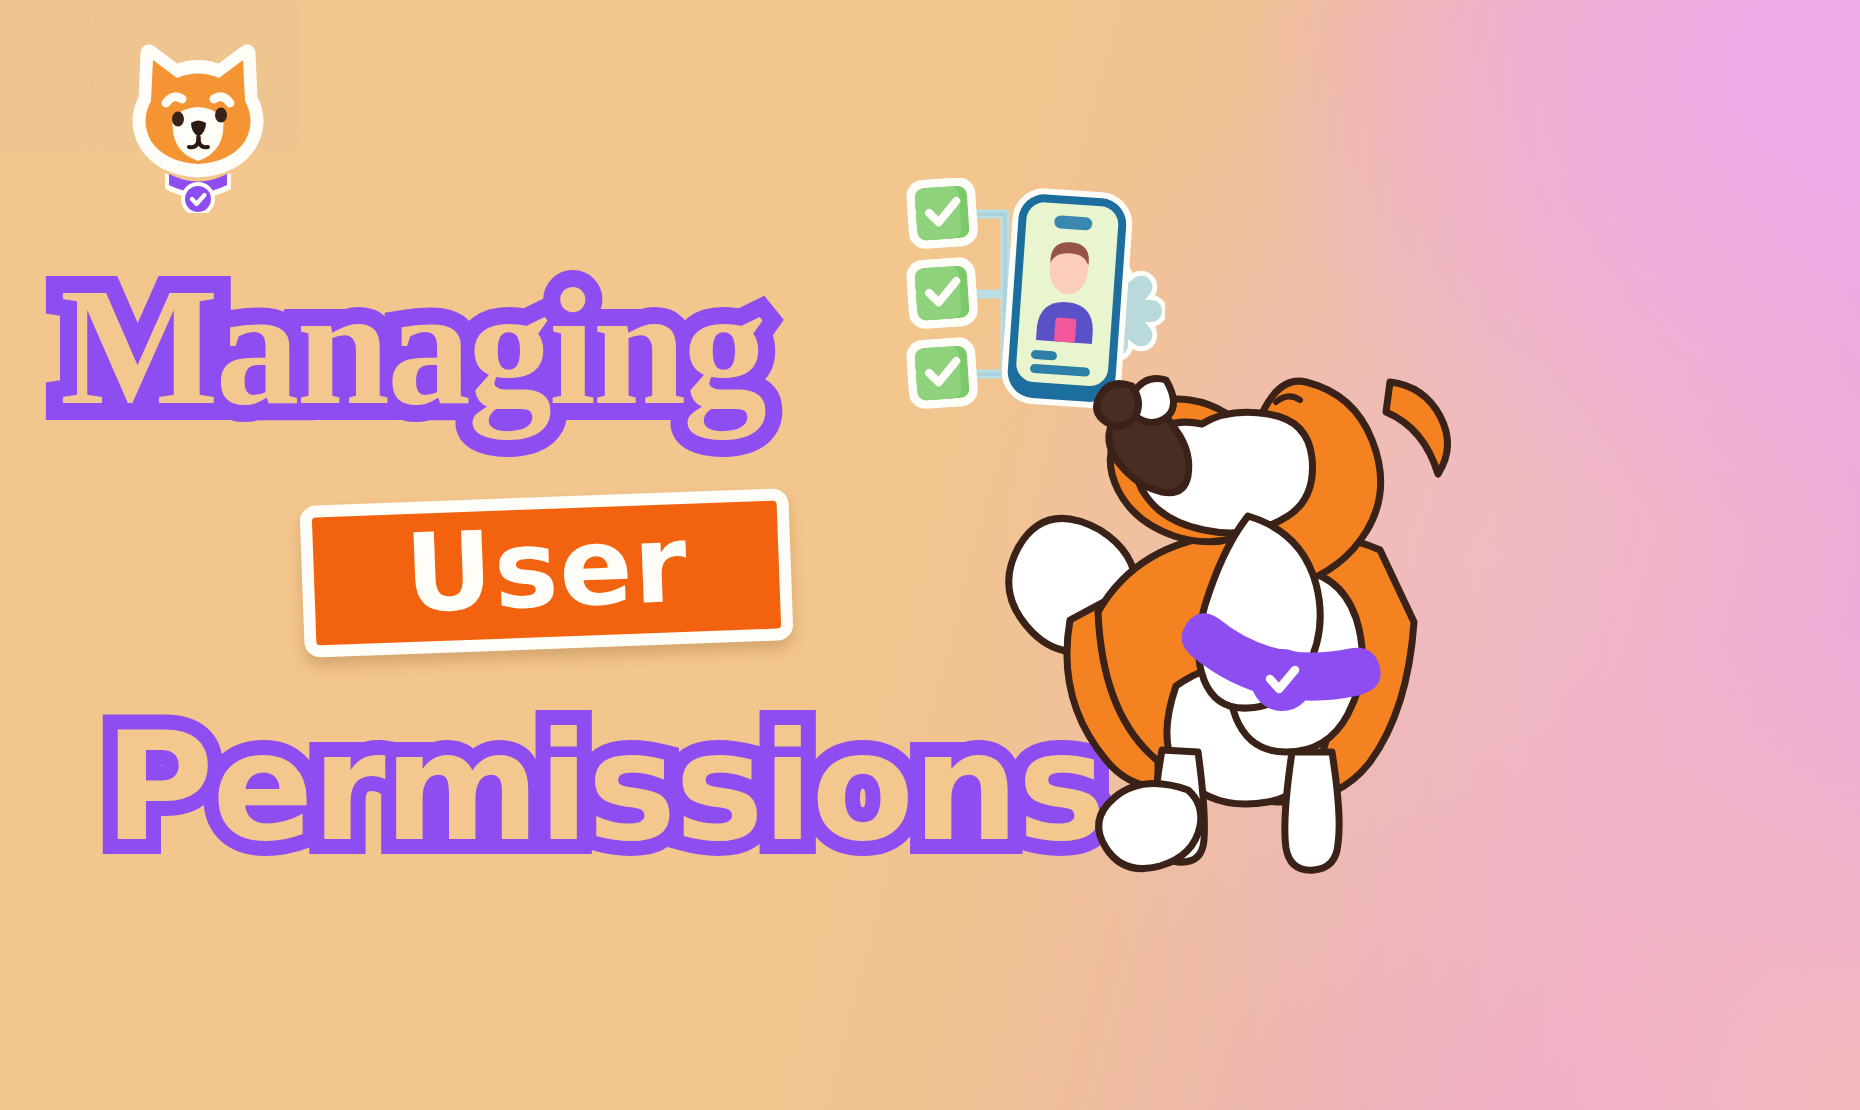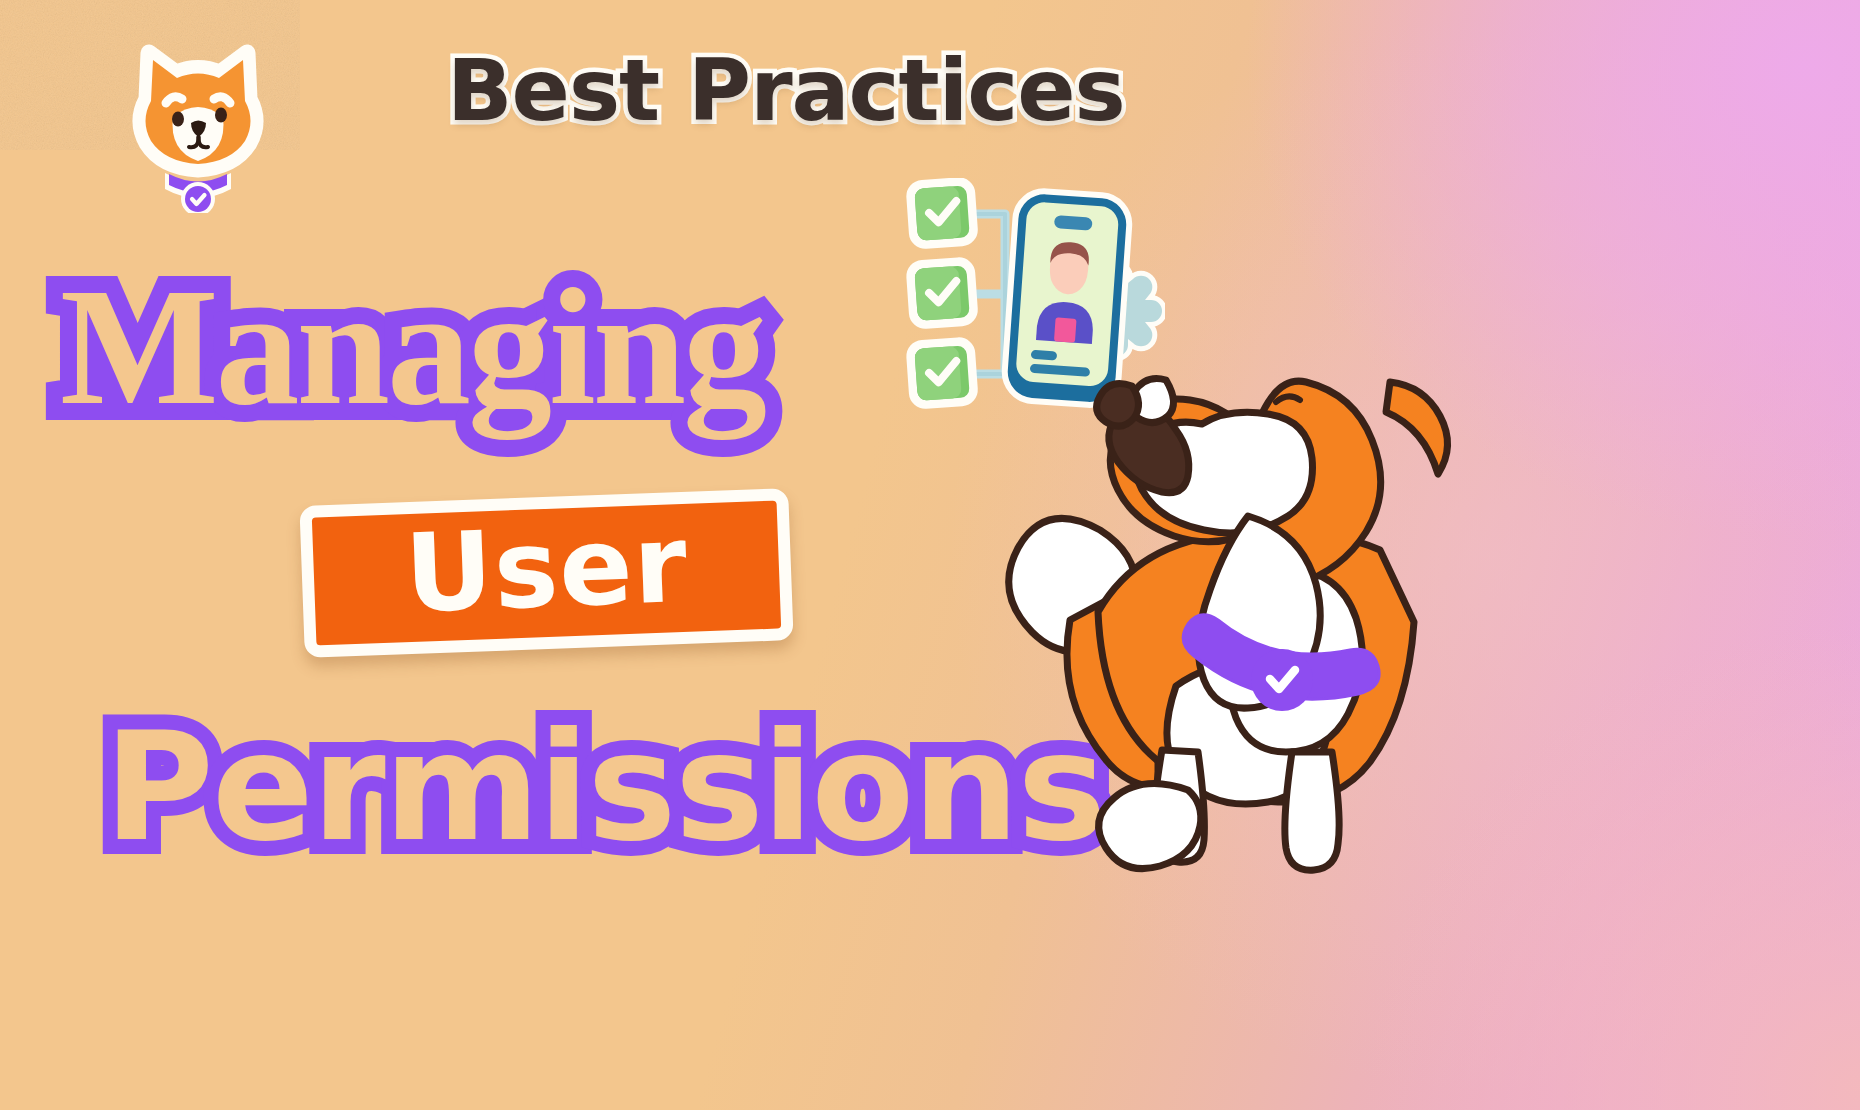--- a/index.html
+++ b/index.html
@@ -140,21 +140,20 @@
     </g>
     <g>
       <path d="M36 140 Q69 158 102 140 L102 156 Q69 174 36 156 Z" fill="#FFFDF7"></path>
       <path d="M40 141 Q69 156 98 141 L98 152 Q69 167 40 152 Z" fill="#8E4DF0"></path>
       <circle cx="69" cy="166" r="17" fill="#FFFDF7"></circle>
       <circle cx="69" cy="166" r="13" fill="#8E4DF0"></circle>
       <path d="M63 166 l4.5 5 l8 -9" stroke="#FFFDF7" stroke-width="4.2" fill="none" stroke-linecap="round" stroke-linejoin="round"></path>
     </g>
   </svg>
 
-  <div class="best-practices">Best Practices</div>
 
   <svg class="perm-graphic" viewBox="0 0 260 240" xmlns="http://www.w3.org/2000/svg">
 
     <g stroke="#BBDDE4" stroke-width="9" fill="none" stroke-linecap="round" stroke-linejoin="round">
       <path d="M68 36 L100 36 L100 118"></path>
       <path d="M68 116 L100 116"></path>
       <path d="M68 196 L100 196 L100 118"></path>
     </g>
     <g stroke="#9FCBD6" stroke-width="4" fill="none" stroke-linecap="round" stroke-linejoin="round" opacity=".55">
       <path d="M68 36 L100 36 L100 118"></path>

